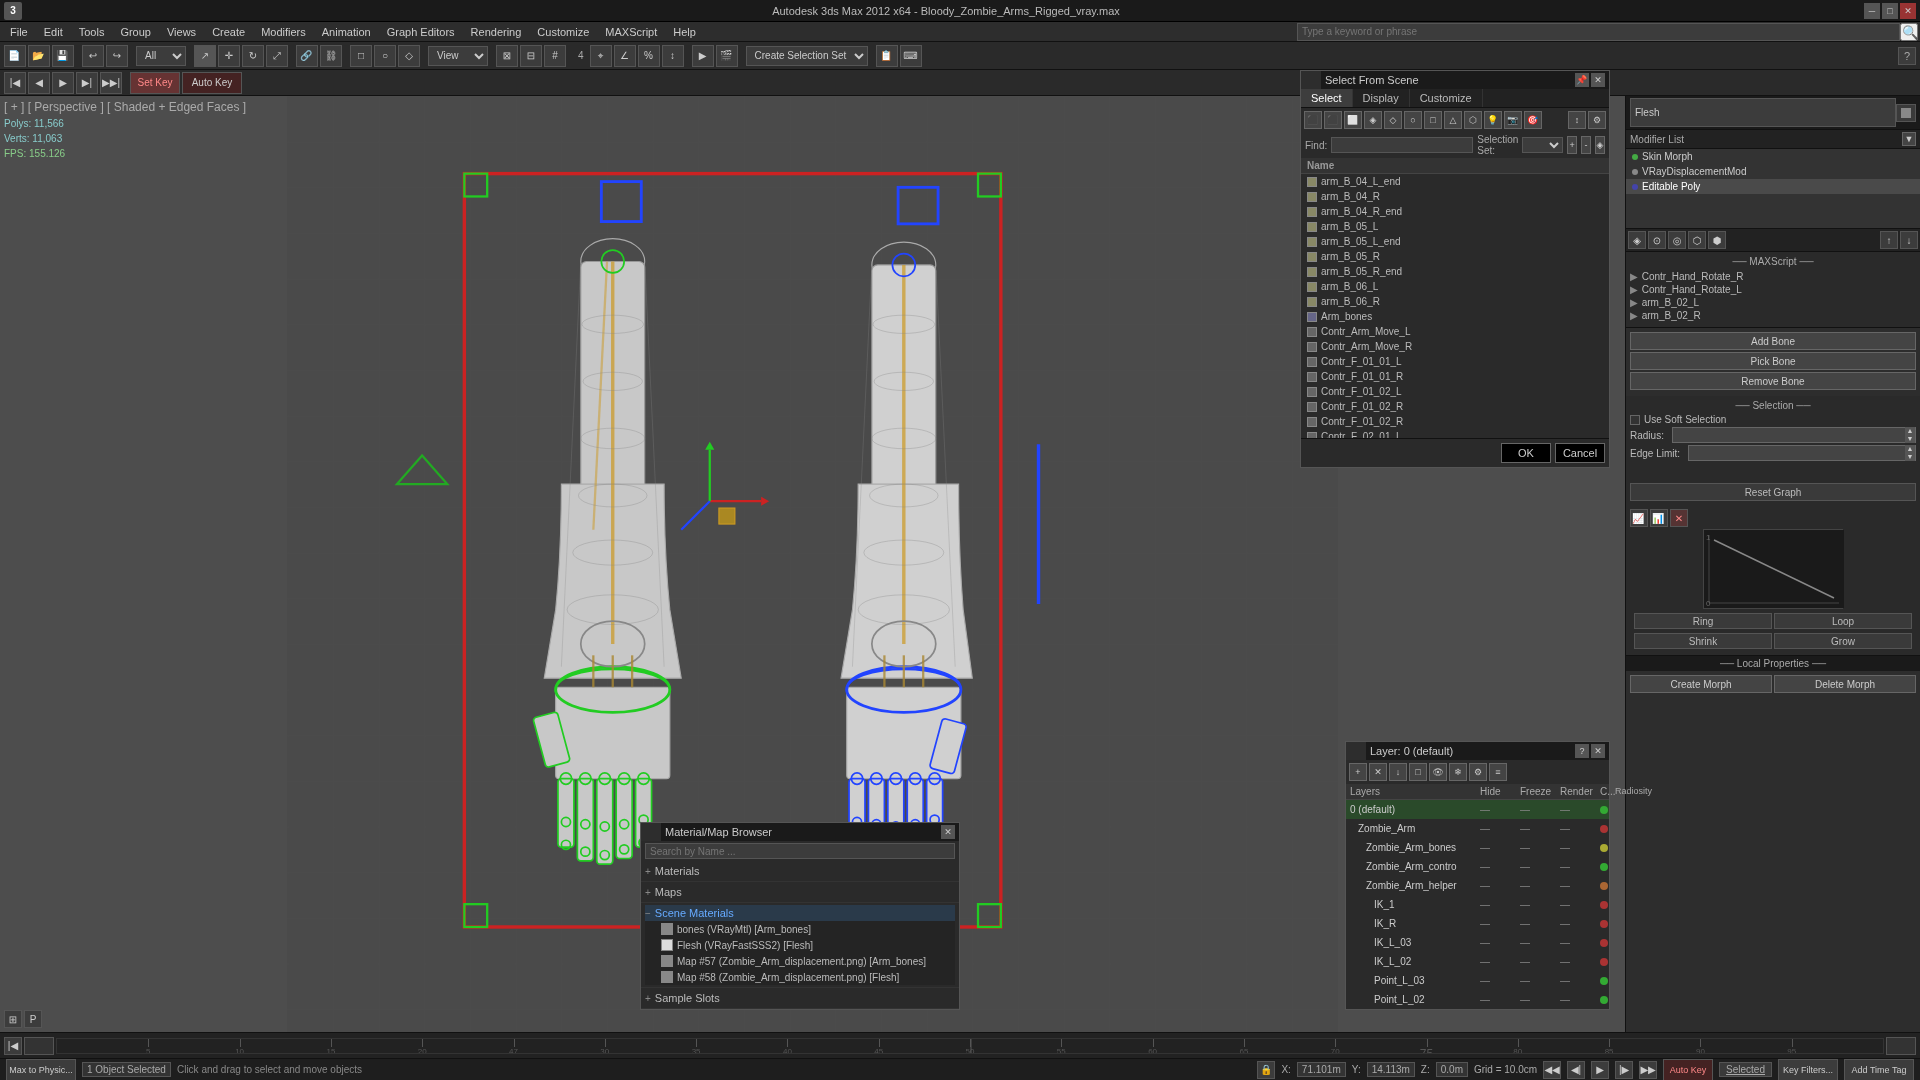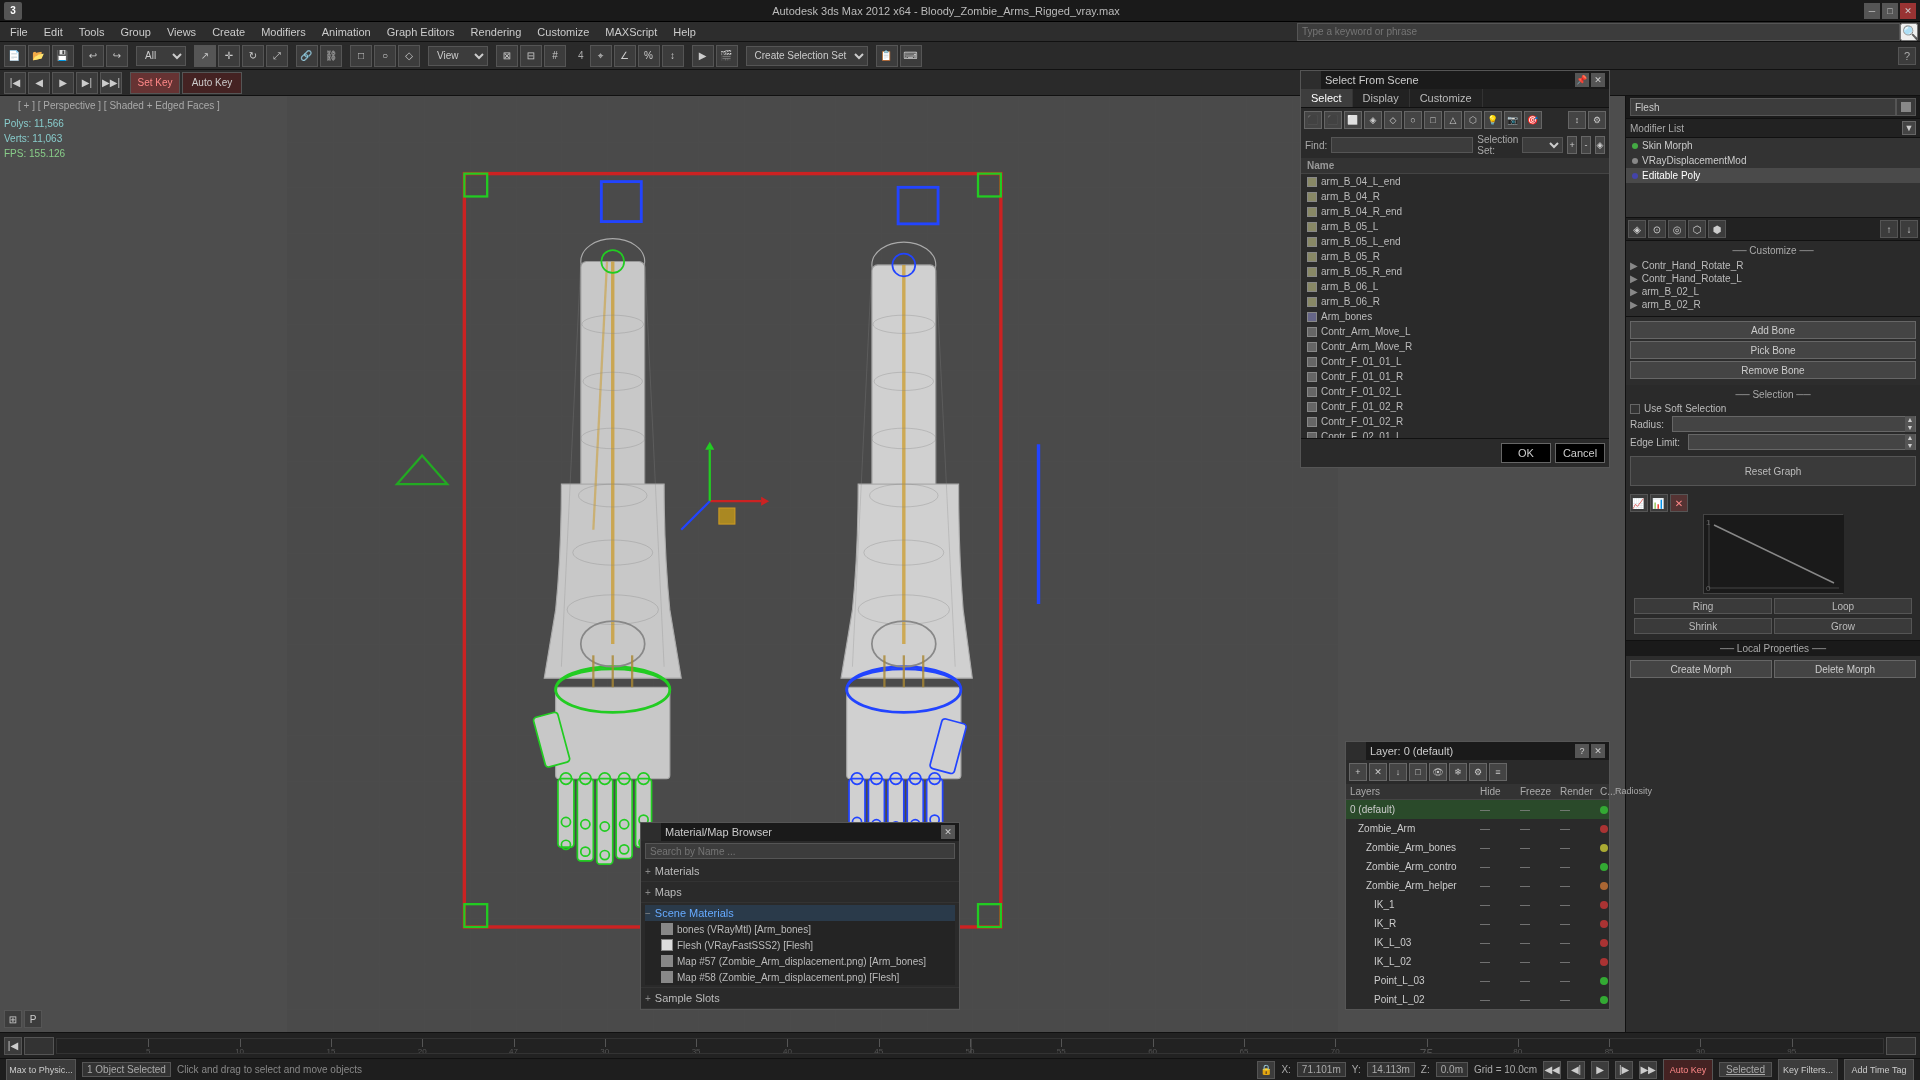--- a/index.html
+++ b/index.html
@@ -535,27 +535,27 @@
       font-size: 7px;
       cursor: pointer;
       height: 8px;
       line-height: 8px;
       padding: 0;
       text-align: center;
     }
 
     .reset-btn {
       width: 100%;
-      height: 30px;
+      height: 18px;
       background: #3a3a3a;
       border: 1px solid #555;
       color: #bbb;
       font-size: 10px;
       cursor: pointer;
-      margin-top: 4px;
+      margin-top: 20px;
     }
 
     .render-graph-container {
       display: flex;
       gap: 2px;
       padding: 2px 4px;
     }
     .render-btn {
       flex: 1;
       height: 16px;
@@ -659,21 +659,21 @@
   <div class="tb-separator"></div>
   <button class="tb-btn" style="background:#663333; color:#f88; width:50px;">Set Key</button>
   <button class="tb-btn" style="width:60px; background:#442222;">Auto Key</button>
   <div style="flex:1;"></div>
 </div>
 
 <div id="main-layout" style="display:flex; height:calc(1080px - 22px - 20px - 28px - 26px - 26px - 22px); position:relative;">
 
   <div id="viewport" style="flex:1; background:#4d4d4d; position:relative; overflow:hidden;">
 
-    <div style="position:absolute; top:4px; left:18px; color:#aaa; font-size:10px; z-index:10;">[ + ] [ Perspective ] [ Shaded + Edged Faces ]</div>
+    <div style="position:absolute; top:4px; left:4px; color:#aaa; font-size:12px; z-index:10;">[ + ] [ Perspective ] [ Shaded + Edged Faces ]</div>
 
     <div style="position:absolute; top:20px; left:4px; z-index:10; font-size:10px; line-height:1.5; color:#8cc;">
       <div><span>Polys:</span> <span>11,566</span></div>
       <div><span>Verts:</span> <span>11,063</span></div>
       <div style="color:#8c8;"><span>FPS:</span> <span>155.126</span></div>
     </div>
 
     <svg id="viewport-svg" viewBox="0 0 920 820" xmlns="http://www.w3.org/2000/svg" style="position:absolute; top:0; left:0; width:100%; height:100%;">
 
       <defs>
@@ -819,21 +819,21 @@
       <button class="tb-btn" style="width:18px;height:18px; font-size:10px;">⊞</button>
       <button class="tb-btn" style="width:18px;height:18px; font-size:10px;">P</button>
     </div>
   </div>
 
   <div style="display:flex; flex-direction:column; width:295px;">
 
     <div id="modifier-panel" style="width:295px; background:#2d2d2d; border-left:1px solid #111; display:flex; flex-direction:column; overflow:hidden; height:100%;">
 
       <div style="display:flex; align-items:center; padding:2px 4px; background:#1a1a1a; border-bottom:1px solid #111;">
-        <input type="text" class="mp-search" style="flex: 1 1 0%; height: 18px; background: rgb(60, 60, 60); border: 1px solid rgb(85, 85, 85); color: rgb(204, 204, 204); font-size: 10px; padding: 0px 4px;" value="Flesh">
+        <input type="text" class="mp-search" style="flex: 1 1 0%; height: 29px; background: rgb(60, 60, 60); border: 1px solid rgb(85, 85, 85); color: rgb(204, 204, 204); font-size: 10px; padding: 0px 4px;" value="Flesh">
         <div style="width:20px; height:18px; background:#3a3a3a; border:1px solid #555; display:flex; align-items:center; justify-content:center;">
           <svg width="10" height="10" viewBox="0 0 10 10">
             <rect width="10" height="10" fill="#888"></rect>
           </svg>
         </div>
       </div>
 
       <div style="display:flex; align-items:center; padding:2px 4px; background:#222; border-bottom:1px solid #111;">
         <span style="font-size:10px; color:#aaa; flex:1;">Modifier List</span>
         <button style="width:14px;height:14px; background:#444; border:1px solid #666; color:#ccc; font-size:9px; cursor:pointer;">▼</button>
@@ -859,21 +859,21 @@
         <button class="tb-btn" style="width:18px;height:18px;">⊙</button>
         <button class="tb-btn" style="width:18px;height:18px;">◎</button>
         <button class="tb-btn" style="width:18px;height:18px;">⬡</button>
         <button class="tb-btn" style="width:18px;height:18px;">⬢</button>
         <div style="flex:1;"></div>
         <button class="tb-btn" style="width:18px;height:18px;">↑</button>
         <button class="tb-btn" style="width:18px;height:18px;">↓</button>
       </div>
 
       <div style="padding:4px; background:#2a2a2a; border-bottom:1px solid #111;">
-        <div style="font-size:10px; color:#aaa; margin-bottom:4px; text-align:center;">── Customize ──</div>
+        <div style="font-size:10px; color:#aaa; margin-bottom:4px; text-align:center;">── MAXScript ──</div>
         <div class="mp-param-item">
           <span class="arrow">▶</span>
           <span>Contr_Hand_Rotate_R</span>
         </div>
         <div class="mp-param-item">
           <span class="arrow">▶</span>
           <span>Contr_Hand_Rotate_L</span>
         </div>
         <div class="mp-param-item">
           <span class="arrow">▶</span>

